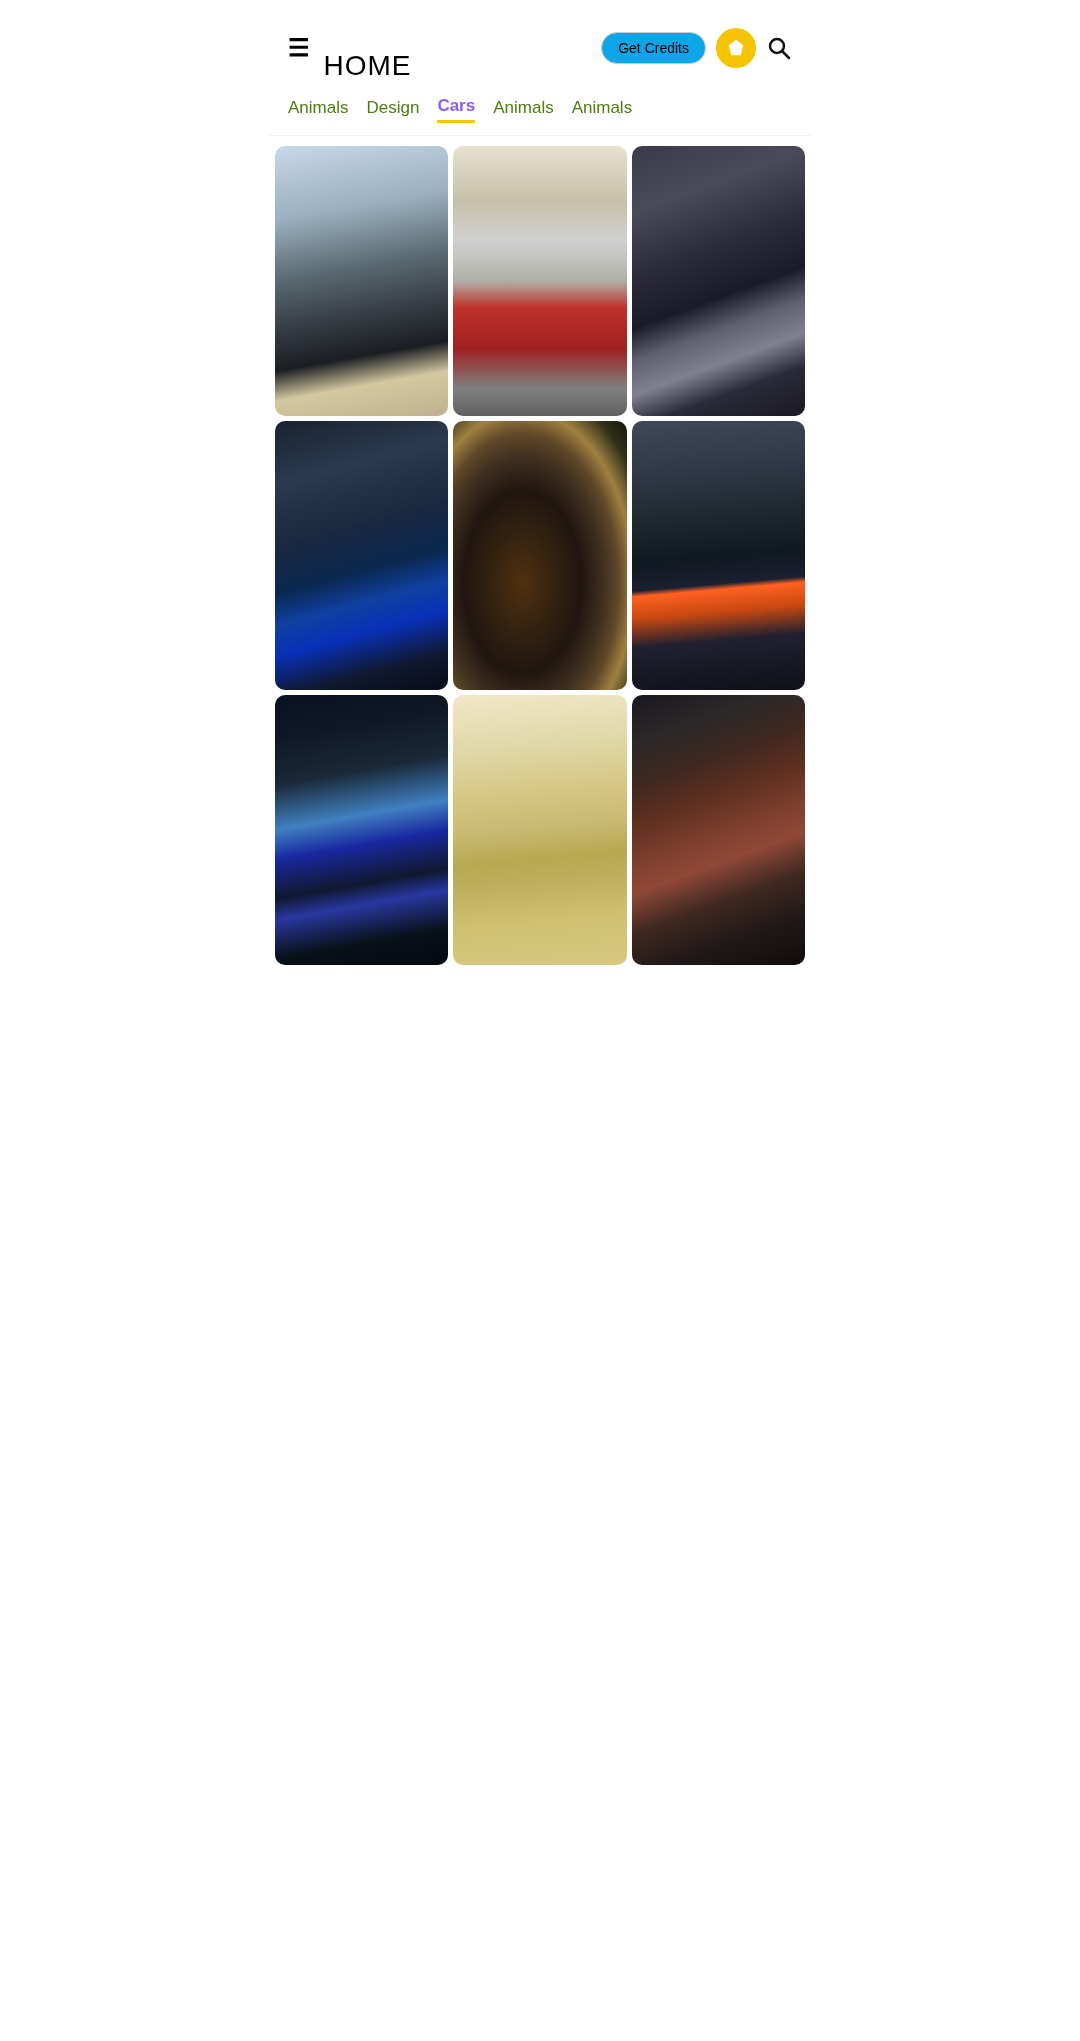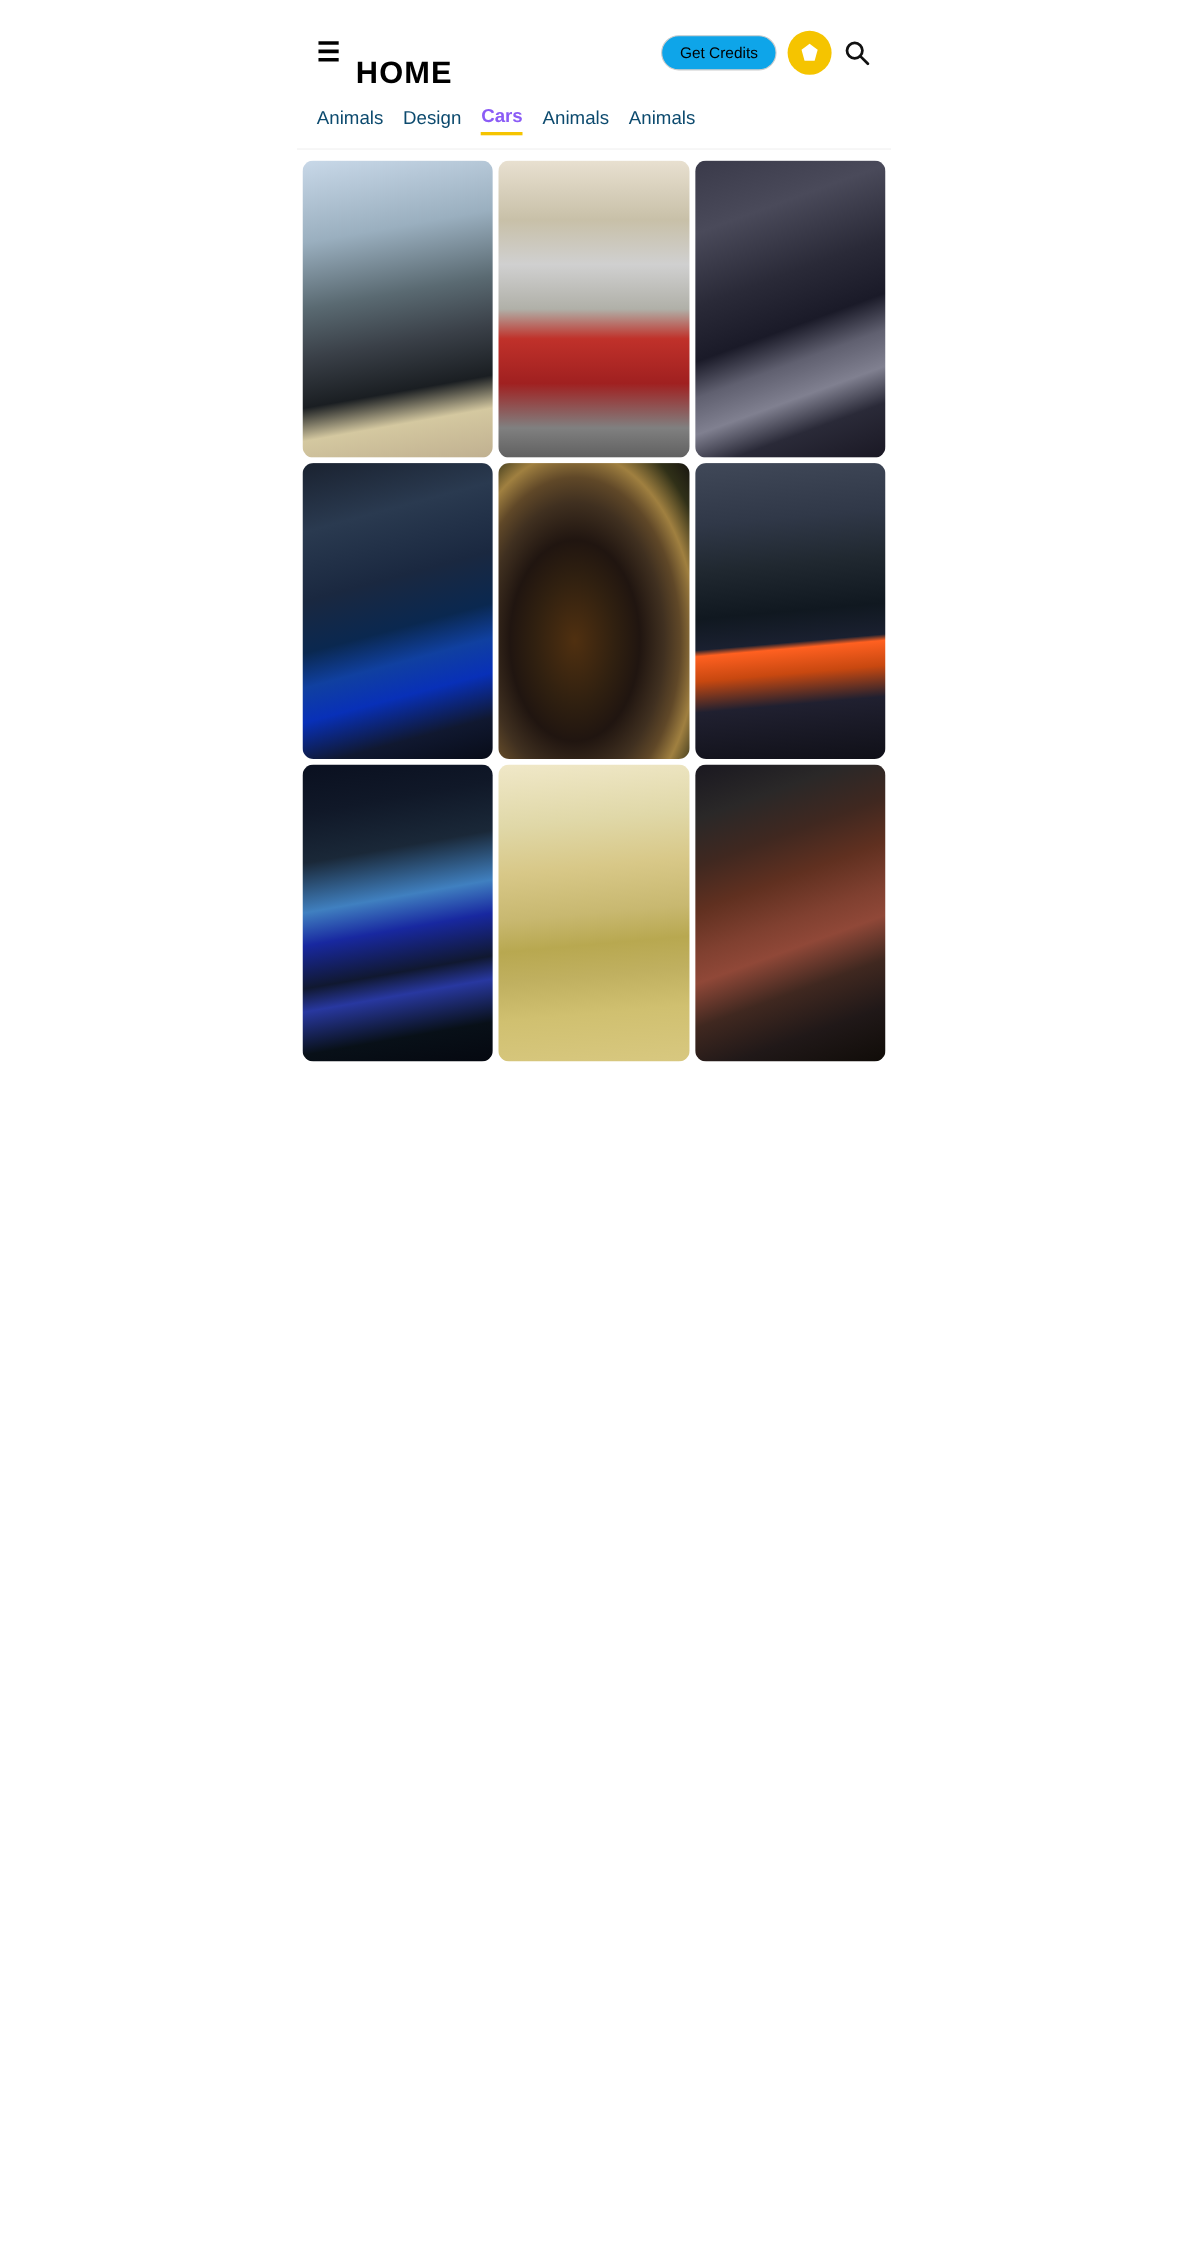--- a/index.html
+++ b/index.html
@@ -25,21 +25,21 @@
     }
     .header-menu-icon {
       font-size: 24px;
       font-weight: bold;
       cursor: pointer;
       margin-right: 14px;
       line-height: 1;
     }
     .header-title {
       font-size: 28px;
-      font-weight: 700;
+      font-weight: 400;
       letter-spacing: 1px;
       flex: 1;
       margin-top: 36px;
     }
     .header-right {
       display: flex;
       align-items: center;
       gap: 10px;
     }
     .get-credits-btn {
@@ -79,21 +79,21 @@
       align-items: center;
       padding: 0 18px 12px;
       gap: 18px;
       overflow-x: auto;
       scrollbar-width: none;
       border-bottom: 1px solid #f0f0f0;
     }
     .category-nav::-webkit-scrollbar { display: none; }
     .cat-item {
       font-size: 17px;
-      color: #0c4a6e;
+      color: #4d7c0f;
       white-space: nowrap;
       cursor: pointer;
       padding-bottom: 4px;
       font-weight: 400;
     }
     .cat-item.active {
       color: #8b5cf6;
       font-weight: 700;
       border-bottom: 3px solid #f5c400;
     }

